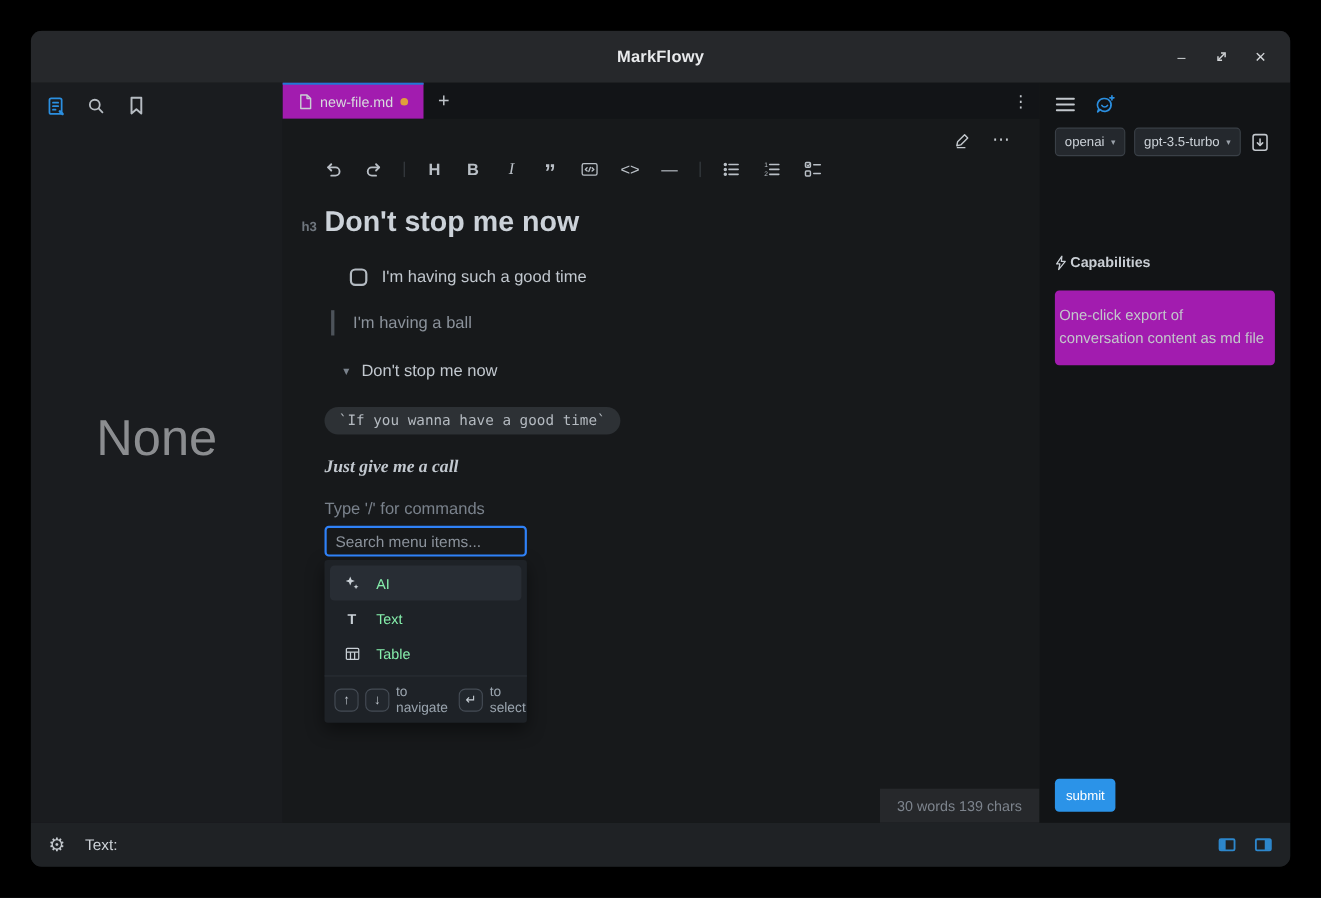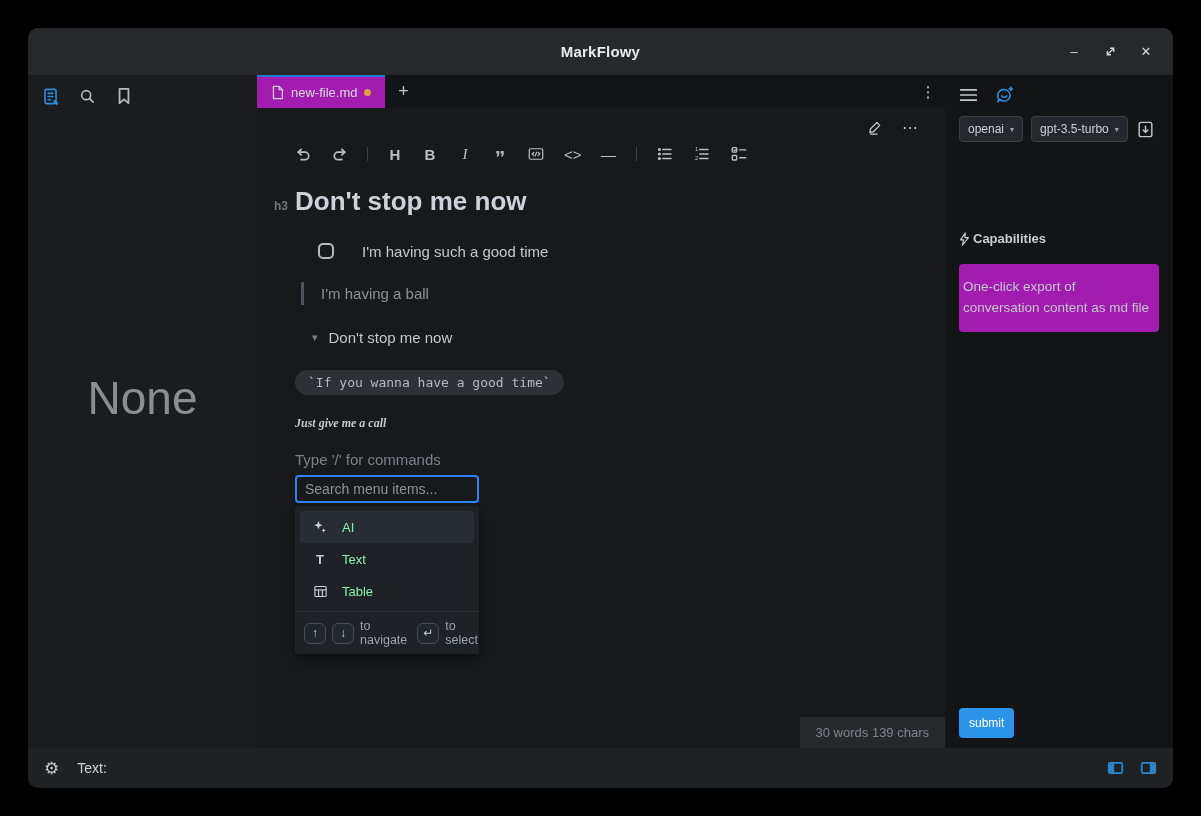--- a/index.html
+++ b/index.html
@@ -40,33 +40,33 @@
   .tool { background:none; border:none; color:#b9bfc6; font-size:15px; cursor:pointer; display:flex; align-items:center; justify-content:center; min-width:16px; font-family:"Liberation Sans", sans-serif; }
   .tool.b { font-weight:bold; }
   .tool.i { font-style:italic; font-family:"Liberation Serif", serif; }
   .tool.q { font-size:21px; font-weight:bold; line-height:10px; padding-top:8px; }
   .tool-divider { width:1px; height:14px; background:#3a3f44; }
 
   .h3row { display:flex; align-items:baseline; gap:7px; margin-top:18px; margin-left:-21px; }
   .h3tag { color:#6f767e; font-size:12px; font-weight:bold; }
   .h3text { color:#ccd2d9; font-size:26px; font-weight:bold; }
 
-  .taskrow { display:flex; align-items:flex-start; gap:28px; margin-top:26px; margin-left:11px;padding-left:12px; }
+  .taskrow { display:flex; align-items:flex-end; gap:13px; margin-top:26px; margin-left:11px;padding-left:12px; }
   .checkbox { width:16px; height:16px; border:2px solid #b3bac1; border-radius:5px; background:none; cursor:pointer; flex:none; }
   .tasktext { color:#c2c8cf; font-size:15px; }
 
   .bquote { margin-top:22px; margin-left:6px; border-left:3px solid #4d535a; padding:3px 0 3px 17px; color:#8b929b; font-size:15px; }
 
   .collapsible { display:flex; align-items:center; gap:11px; margin-top:24px; margin-left:17px; }
   .collapse-arrow { color:#7a828c; font-size:11px; cursor:pointer; }
   .collapse-text { color:#c2c8cf; font-size:15px; font-weight:500; }
 
   .codepill { display:inline-block; margin-top:24px; background:#2d3135; border-radius:14px; padding:5px 13px; font-family:"DejaVu Sans Mono", monospace; font-size:13px; color:#b4bac0; }
 
-  .italicline { margin-top:21px; color:#c2c8cf; font-size:12px; font-style:italic; font-weight:bold; font-family:"Liberation Serif", serif; }
+  .italicline { margin-top:21px; color:#c2c8cf; font-size:16px; font-style:italic; font-weight:bold; font-family:"Liberation Serif", serif; }
 
   .slash-hint { margin-top:20px; color:#7a828c; font-size:15px; }
 
   .popup { width:184px; margin-top:7px; }
   .popup-search { width:100%; height:28px; background:#17191b; border:2px solid #2f81f7; border-radius:4px; color:#aab1b9; font-size:14px; padding:0 8px; outline:none; font-family:"Liberation Sans", sans-serif; }
   .popup-search::placeholder { color:#8b929b; }
   .menu { margin-top:3px; background:#1e2227; border-radius:3px; box-shadow:0 6px 16px rgba(0,0,0,.45); padding:5px 0 0 0; }
   .menu-item { display:flex; align-items:center; gap:14px; padding:8px 12px; margin:0 5px; border-radius:4px; cursor:pointer; }
   .menu-item.active { background:#282d34; }
   .menu-item .mi-label { color:#86efac; font-size:13px; }

